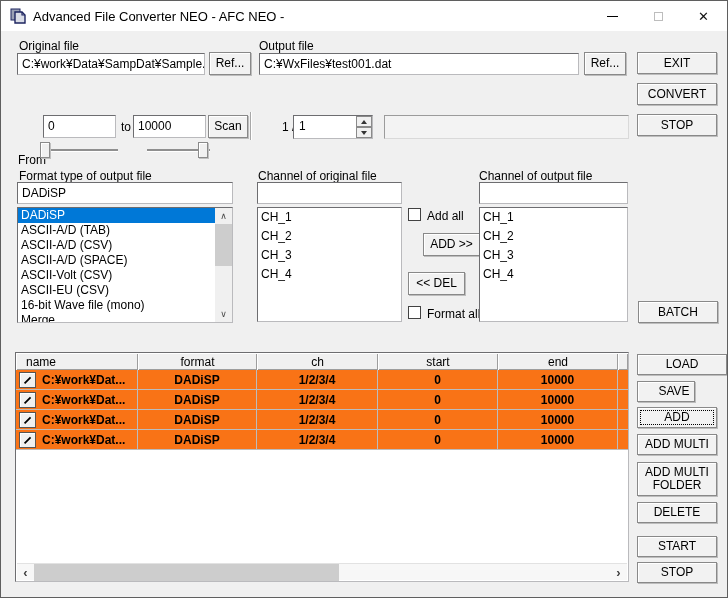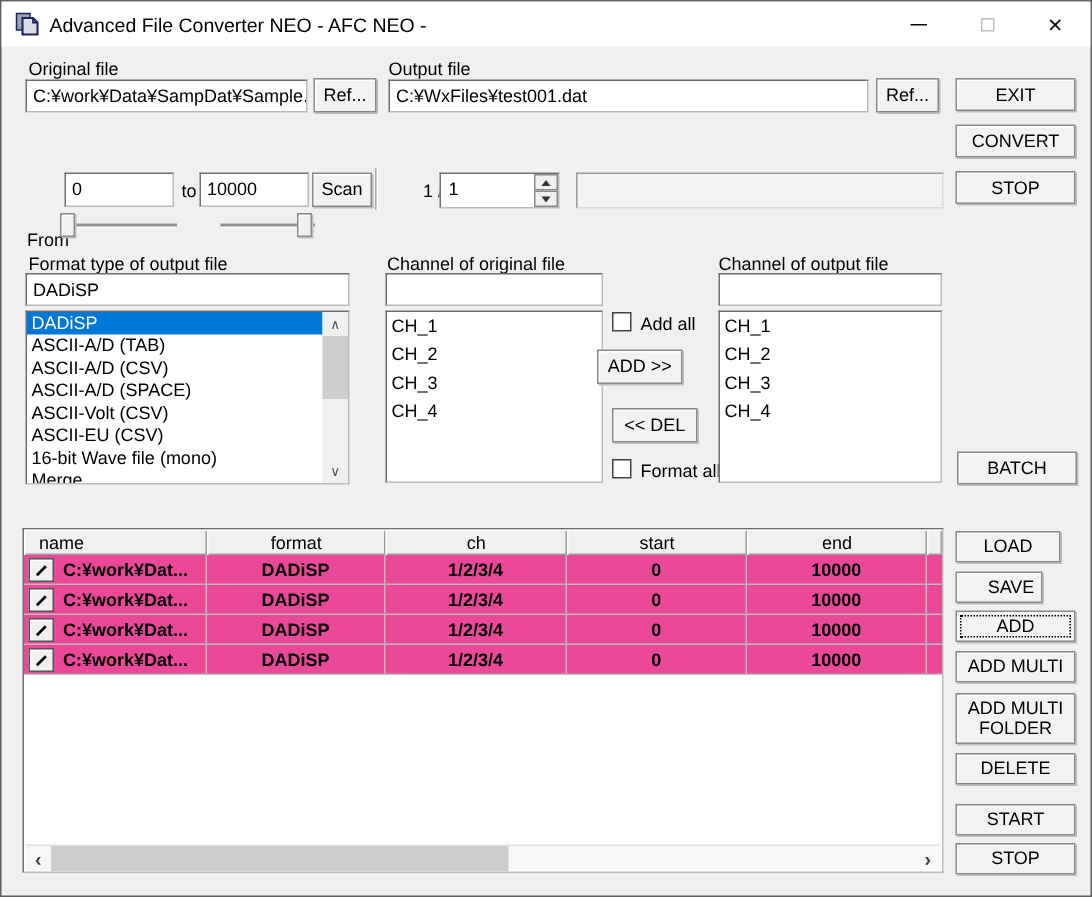--- a/index.html
+++ b/index.html
@@ -125,21 +125,21 @@
   }
   .thead { position: absolute; left: 0; top: 0; right: 0; height: 17px; display: flex; }
   .th {
     background: #f0f0f0;
     box-shadow: inset 1px 1px 0 #fff, inset -1px -1px 0 #9d9d9d;
     display: flex; align-items: center; justify-content: center;
     font-size: 12px; white-space: nowrap; overflow: hidden;
   }
   .th.c0 { justify-content: flex-start; padding-left: 10px; }
   .tbody { position: absolute; left: 0; top: 17px; right: 0; }
-  .trow { display: flex; height: 20px; border-bottom: 1px solid #bcbcbc; background: #ec4899; }
+  .trow { display: flex; height: 20px; border-bottom: 1px solid #bcbcbc; background: #f97316; }
   .td {
     border-right: 1px solid #bcbcbc;
     display: flex; align-items: center; justify-content: center;
     font-weight: bold; font-size: 12px; white-space: nowrap; overflow: hidden;
   }
   .td.c0 { justify-content: flex-start; padding-left: 3px; gap: 6px; }
   .td.fill, .th.fill { flex: 1; border-right: none; }
   .c0 { width: 122px; } .c1 { width: 119px; } .c2 { width: 121px; }
   .c3 { width: 120px; } .c4 { width: 120px; }
   .edit-btn {
@@ -249,21 +249,21 @@
     <div class="list-inner" id="orig-channel-list">
         <div class="list-item ch-item">CH_1</div>
         <div class="list-item ch-item">CH_2</div>
         <div class="list-item ch-item">CH_3</div>
         <div class="list-item ch-item">CH_4</div>
       </div>
   </div>
 
   <div class="cb" style="left:407px;top:207px;"></div>
   <span class="lbl" style="left:426px;top:208px;">Add all</span>
-  <div class="btn" style="left:397px;top:232px;width:57px;height:23px;">ADD &gt;&gt;</div>
+  <div class="btn" style="left:422px;top:232px;width:57px;height:23px;">ADD &gt;&gt;</div>
   <div class="btn" style="left:407px;top:271px;width:57px;height:23px;">&lt;&lt; DEL</div>
   <div class="cb" style="left:407px;top:305px;"></div>
   <span class="lbl" style="left:426px;top:306px;">Format all</span>
 
   <span class="lbl" style="left:478px;top:168px;">Channel of output file</span>
   <div class="tb" style="left:478px;top:181px;width:149px;height:22px;"></div>
   <div class="list" style="left:478px;top:206px;width:149px;height:115px;">
     <div class="list-inner" id="out-channel-list">
         <div class="list-item ch-item">CH_1</div>
         <div class="list-item ch-item">CH_2</div>
@@ -345,21 +345,21 @@
           <div class="td fill"></div>
         </div>
       </div>
     <div class="hscroll">
       <div class="h-arrow" style="left:0;">‹</div>
       <div class="h-thumb"></div>
       <div class="h-arrow" style="right:0;">›</div>
     </div>
   </div>
 
-  <div class="btn" style="left:636px;top:353px;width:70px;height:21px;">LOAD</div>
+  <div class="btn" style="left:636px;top:353px;width:90px;height:21px;">LOAD</div>
   <div class="btn" style="left:636px;top:380px;width:58px;height:21px;padding-left:16px;">SAVE</div>
   <div class="btn focused" style="left:636px;top:406px;width:80px;height:21px;">ADD</div>
   <div class="btn" style="left:636px;top:433px;width:80px;height:21px;">ADD MULTI</div>
   <div class="btn" style="left:636px;top:461px;width:80px;height:34px;padding:0 6px;">ADD MULTI FOLDER</div>
   <div class="btn" style="left:636px;top:501px;width:80px;height:21px;">DELETE</div>
   <div class="btn" style="left:636px;top:535px;width:80px;height:21px;">START</div>
   <div class="btn" style="left:636px;top:561px;width:80px;height:21px;">STOP</div>
 
 </div>
 

